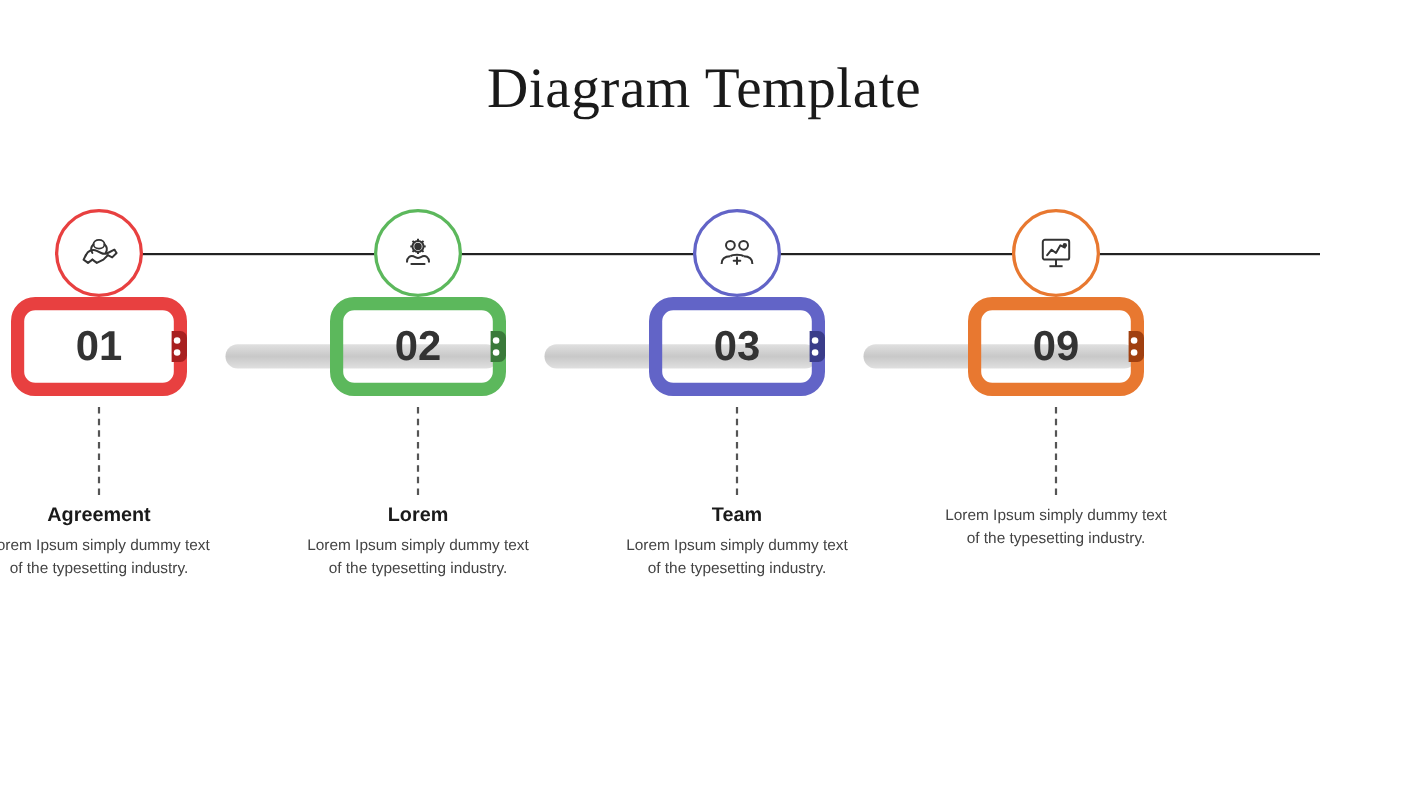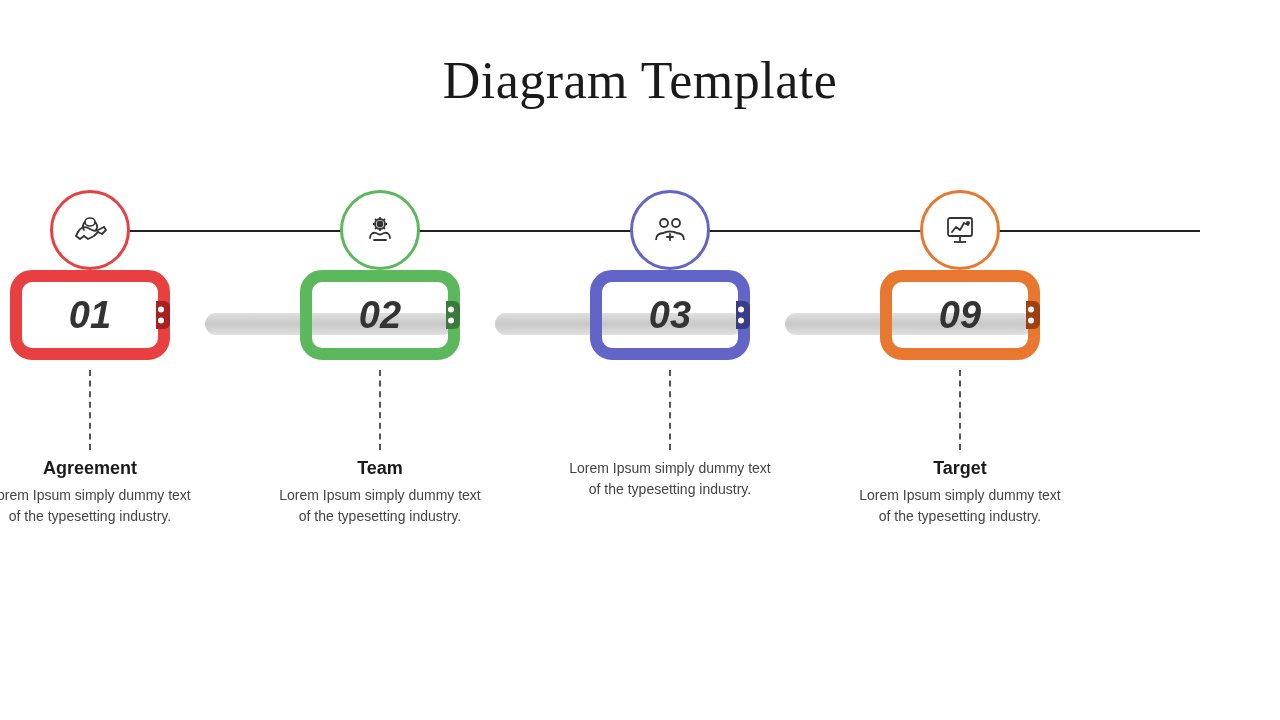--- a/index.html
+++ b/index.html
@@ -154,21 +154,20 @@
       border-radius: 50%;
       background: #fff;
     }
 
     .number-label {
       font-size: 38px;
       font-weight: 700;
       color: #333;
       font-family: Arial, sans-serif;
       z-index: 4;
-      font-style: italic;
     }
 
     
     .dashed-line {
       position: absolute;
       top: 250px;
       left: 50%;
       transform: translateX(-50%);
       width: 2px;
       height: 80px;
@@ -275,21 +274,21 @@
       <div class="carabiner green">
         <span class="number-label">02</span>
         <div class="carabiner-dots">
           <div class="carabiner-dot"></div>
           <div class="carabiner-dot"></div>
         </div>
       </div>
     </div>
     <div class="dashed-line"></div>
     <div class="label-section">
-      <div class="label-title">Team</div>
+      <div class="label-title">Lorem</div>
       <div class="label-text">Lorem Ipsum simply dummy text of the typesetting industry.</div>
     </div>
   </div>
 
   <div class="item-pos" style="left:670px;">
     <div class="circle-icon blue-purple">
       <svg viewBox="0 0 40 40" fill="none" stroke="#333" stroke-width="1.8">
 
         <circle cx="14" cy="13" r="4"></circle>
         <circle cx="26" cy="13" r="4"></circle>
@@ -305,20 +304,21 @@
       <div class="carabiner blue-purple">
         <span class="number-label">03</span>
         <div class="carabiner-dots">
           <div class="carabiner-dot"></div>
           <div class="carabiner-dot"></div>
         </div>
       </div>
     </div>
     <div class="dashed-line"></div>
     <div class="label-section">
+      <div class="label-title">Team</div>
       <div class="label-text">Lorem Ipsum simply dummy text of the typesetting industry.</div>
     </div>
   </div>
 
   <div class="item-pos" style="left:960px;">
     <div class="circle-icon orange">
       <svg viewBox="0 0 40 40" fill="none" stroke="#333" stroke-width="1.8">
 
         <rect x="8" y="8" width="24" height="18" rx="2"></rect>
         <line x1="20" y1="26" x2="20" y2="32"></line>
@@ -332,18 +332,17 @@
       <div class="carabiner orange">
         <span class="number-label">09</span>
         <div class="carabiner-dots">
           <div class="carabiner-dot"></div>
           <div class="carabiner-dot"></div>
         </div>
       </div>
     </div>
     <div class="dashed-line"></div>
     <div class="label-section">
-      <div class="label-title">Target</div>
       <div class="label-text">Lorem Ipsum simply dummy text of the typesetting industry.</div>
     </div>
   </div>
 
 </div>
 
 </body></html>

